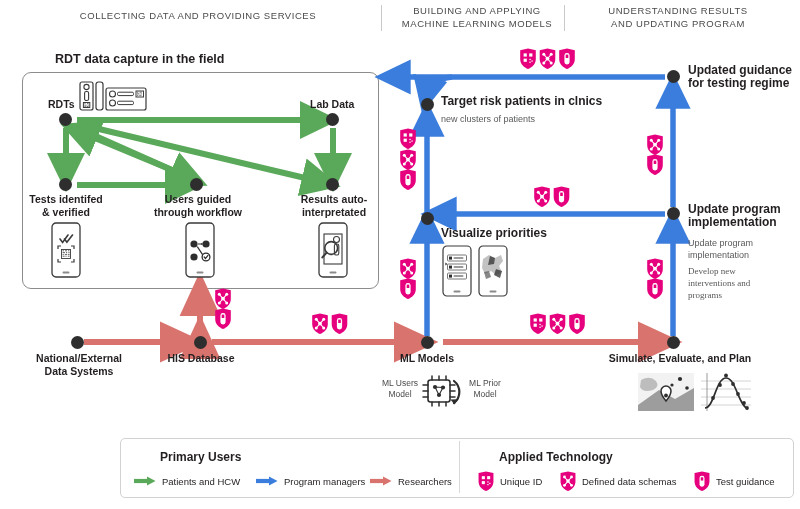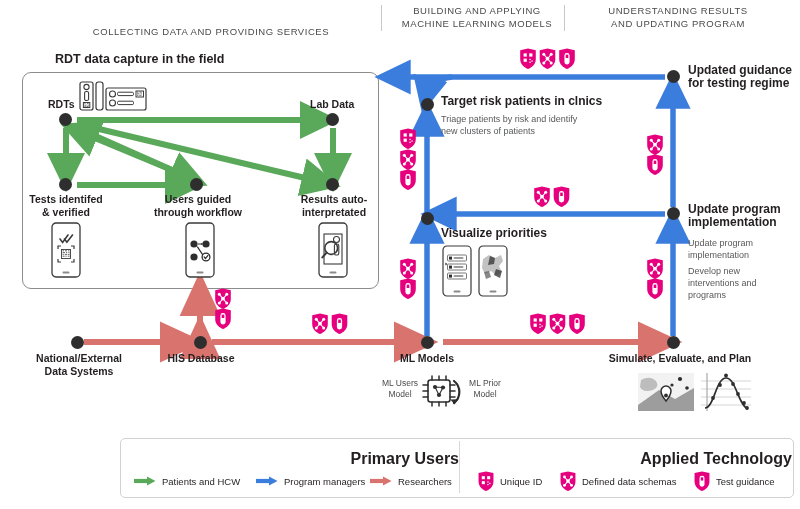--- a/index.html
+++ b/index.html
@@ -43,35 +43,35 @@
   .minilabel{position:absolute;font-size:8.5px;font-weight:400;color:#4a4a4a;line-height:11px;text-align:center;}
 
   
   svg.layer{position:absolute;left:0;top:0;width:800px;height:509px;pointer-events:none;}
 
   
   .legend{
     position:absolute;border:1px solid #d2d2d2;border-radius:5px;background:#fff;
   }
   .legend-title{
-    position:absolute;width:100%;text-align:right;font-size:16px;font-weight:700;color:#231f20;
+    position:absolute;width:100%;text-align:left;font-size:12px;font-weight:700;color:#231f20;margin-left:40px;
   }
   .legend-item{position:absolute;display:flex;align-items:center;gap:5px;}
   .legend-item .lbl{font-size:9.5px;color:#231f20;white-space:nowrap;}
   .legend-div{position:absolute;width:1px;background:#d8d8d8;}
 
   
   .shield{position:absolute;}
 </style>
 </head>
 <body>
 
 <div id="stage">
 
-  <div class="colhead" style="left:36px;top:10px;width:350px;margin-top:16px;">
+  <div class="colhead" style="left:23px;top:10px;width:350px;">
     <div>COLLECTING DATA AND PROVIDING SERVICES</div>
   </div>
 
   <div class="coldiv" style="left:381px;top:5px;height:26px;"></div>
 
   <div class="colhead" style="left:392px;top:5px;width:170px;">
     <div>BUILDING AND APPLYING</div>
     <div>MACHINE LEARNING MODELS</div>
   </div>
 
@@ -248,21 +248,20 @@
     <rect x="6" y="12" width="18" height="30" fill="none" stroke="#3a3a3a" stroke-width="1.1"></rect>
     <circle cx="18.5" cy="17.5" r="3" fill="none" stroke="#3a3a3a" stroke-width="1.1"></circle>
     <rect x="16.4" y="22" width="4.4" height="11" rx="1.8" fill="none" stroke="#3a3a3a" stroke-width="1.1"></rect>
     <circle cx="13.2" cy="26" r="6.4" fill="none" stroke="#3a3a3a" stroke-width="1.6"></circle>
     <line x1="8.6" y1="30.6" x2="4.4" y2="35.4" stroke="#3a3a3a" stroke-width="2.1" stroke-linecap="round"></line>
     <rect x="11.5" y="49.5" width="7" height="2" rx="1" fill="#8a8a8a"></rect>
   </svg>
 
   <div class="nlabel big" style="left:441px;top:95px;">Target risk patients in clnics</div>
   <div class="sublabel" style="left:441px;top:113px;width:200px;">
-    <div>Triage patients by risk and identify</div>
     <div>new clusters of patients</div>
   </div>
 
   <div class="nlabel big" style="left:441px;top:227px;">Visualize priorities</div>
 
   <svg class="abs" style="left:442px;top:245px;" width="30" height="52" viewBox="0 0 30 52">
     <rect x="1" y="1" width="28" height="50" rx="4" fill="#fff" stroke="#3a3a3a" stroke-width="1.2"></rect>
     <rect x="5.5" y="10" width="19" height="6" rx="1" fill="#fff" stroke="#6a6a6a" stroke-width=".9"></rect>
     <rect x="7" y="11.6" width="3" height="3" fill="#2e2e2e"></rect>
     <rect x="11.5" y="12.1" width="10" height="2" rx="1" fill="#9a9a9a"></rect>
@@ -312,21 +311,21 @@
   </div>
 
   <div class="nlabel big" style="left:688px;top:203px;width:108px;">
     <div>Update program</div>
     <div>implementation</div>
   </div>
   <div class="sublabel" style="left:688px;top:237px;width:104px;">
     <div>Update program</div>
     <div>implementation</div>
   </div>
-  <div class="sublabel" style="left:688px;top:265px;width:104px;">
+  <div class="sublabel" style="left:688px;top:265px;width:104px;font-family:Liberation Serif, serif;">
     <div>Develop new</div>
     <div>interventions and</div>
     <div>programs</div>
   </div>
 
   <div class="nlabel ctr" style="left:592px;top:352px;width:176px;">Simulate, Evaluate, and Plan</div>
 
   <svg class="abs" style="left:637px;top:372px;" width="58" height="40" viewBox="0 0 58 40">
     <rect x="1" y="1" width="56" height="38" fill="#f2f2f2"></rect>
     <path d="M1 33 L22 18 L38 27 L57 16 L57 39 L1 39z" fill="#9d9d9d"></path>

